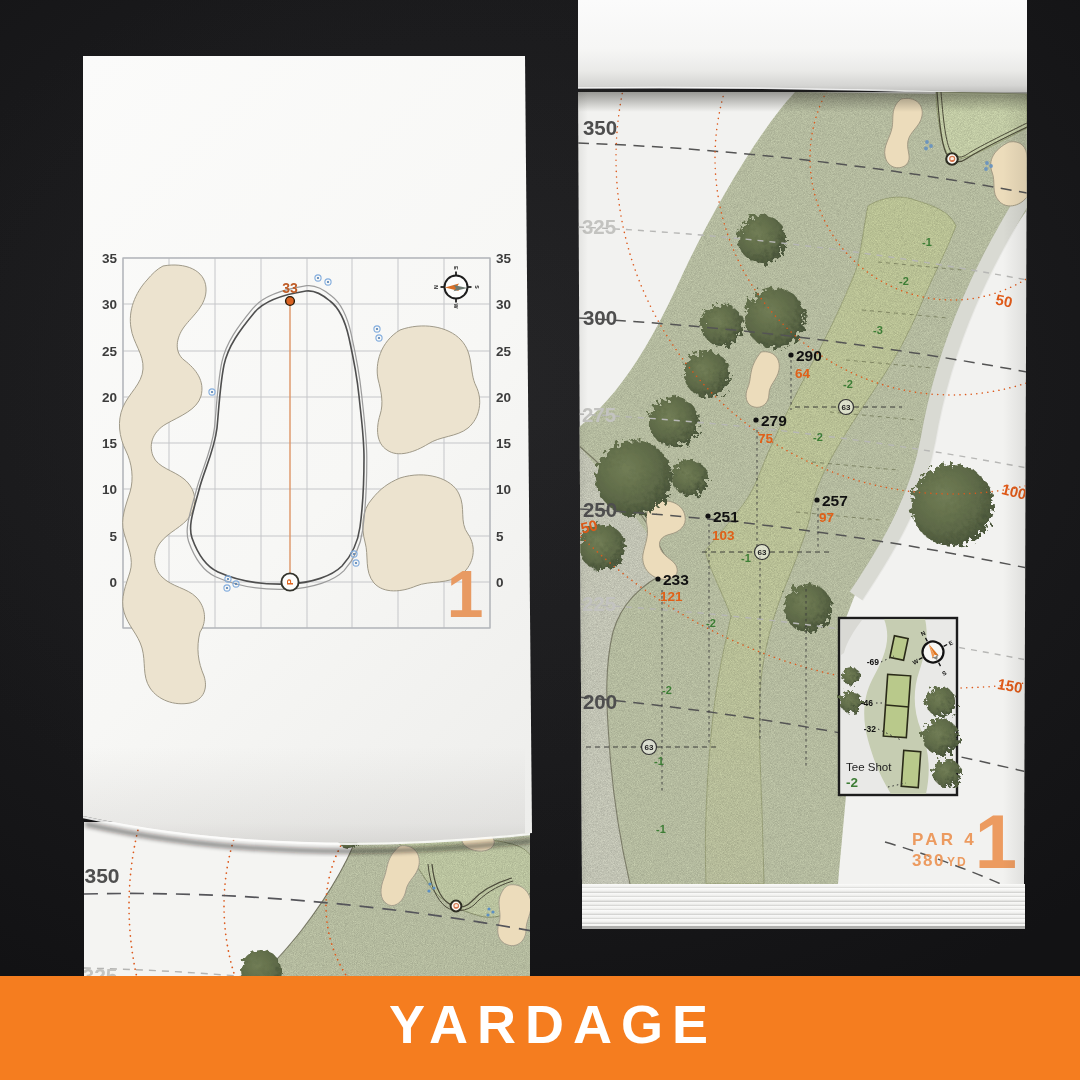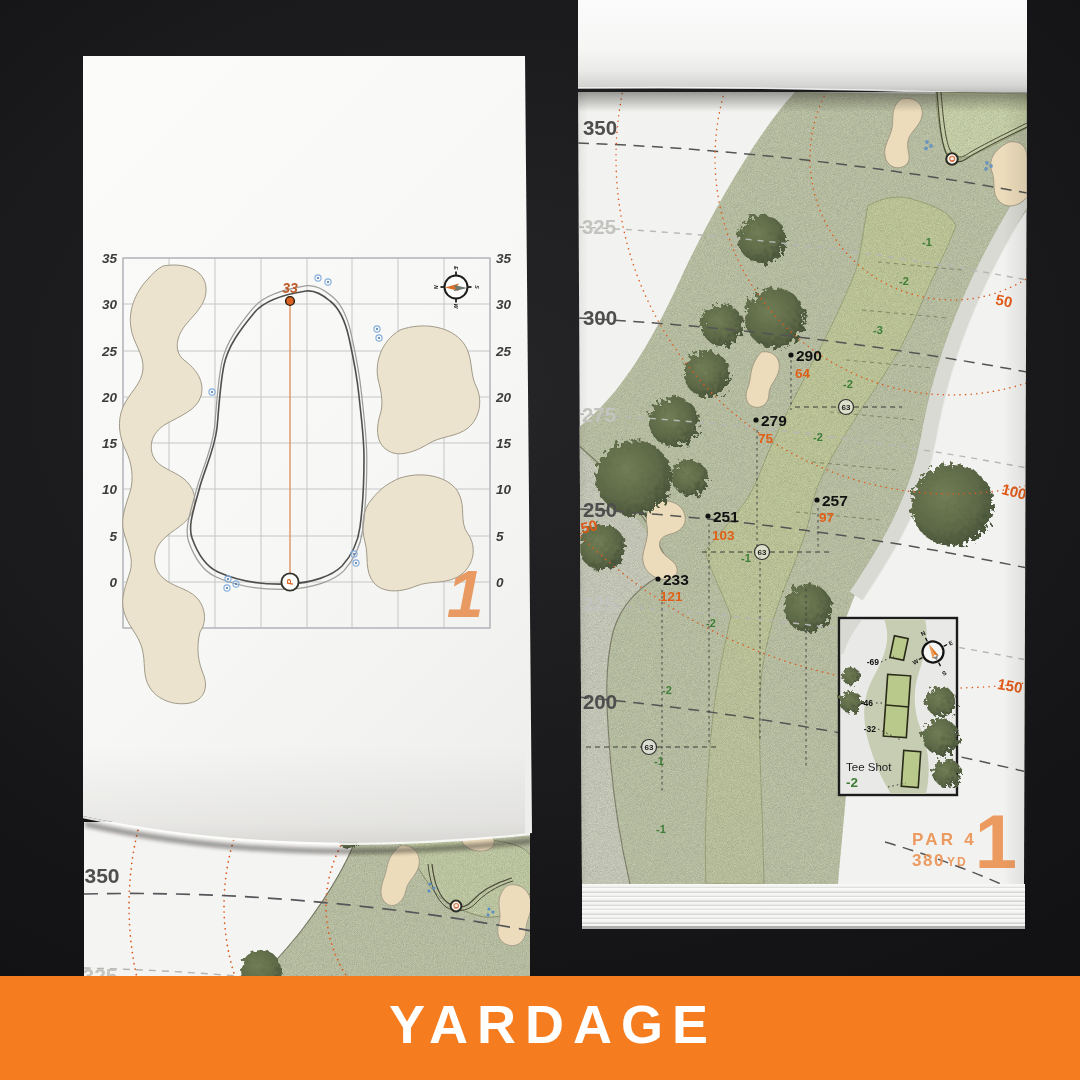--- a/index.html
+++ b/index.html
@@ -86,21 +86,21 @@
 </g>
 
 <circle cx="456" cy="906" r="5.4" fill="#fdf9f4" stroke="#2d2d22" stroke-width="2"></circle>
 <circle cx="456.2" cy="905.8" r="2.3" fill="#fbeadd" stroke="#d47a50" stroke-width="1.1"></circle>
 <line x1="454.7" y1="908" x2="458" y2="907.4" stroke="#d9704a" stroke-width="1"></line>
 </g>
 </g>
 </svg>
 </div>
 
-<div class="abs" style="left:83px;top:56px;width:450px;height:800px;background:linear-gradient(135deg,#fbfbfa 0%,#f7f7f5 55%,#ededeb 100%);clip-path:path('M0 0 L442 0 L449 777 Q196 803 0 760 Z');font-style:italic;">
+<div class="abs" style="left:83px;top:56px;width:450px;height:800px;background:linear-gradient(135deg,#fbfbfa 0%,#f7f7f5 55%,#ededeb 100%);clip-path:path('M0 0 L442 0 L449 777 Q196 803 0 760 Z');">
 <div class="abs" style="left:0;top:690px;width:442px;height:110px;background:linear-gradient(180deg,rgba(120,115,110,0) 0%,rgba(120,115,110,0.10) 70%,rgba(100,95,90,0.22) 100%);"></div>
 <svg width="442" height="800" viewBox="83 56 442 800" xmlns="http://www.w3.org/2000/svg" style="position:absolute;left:0;top:0;">
 <g id="page1content">
 
 <g stroke="#c5c6c9" stroke-width="1">
 <line x1="123" y1="258" x2="123" y2="628"></line>
           <line x1="169" y1="258" x2="169" y2="628"></line>
           <line x1="215" y1="258" x2="215" y2="628"></line>
           <line x1="261" y1="258" x2="261" y2="628"></line>
           <line x1="307" y1="258" x2="307" y2="628"></line>

